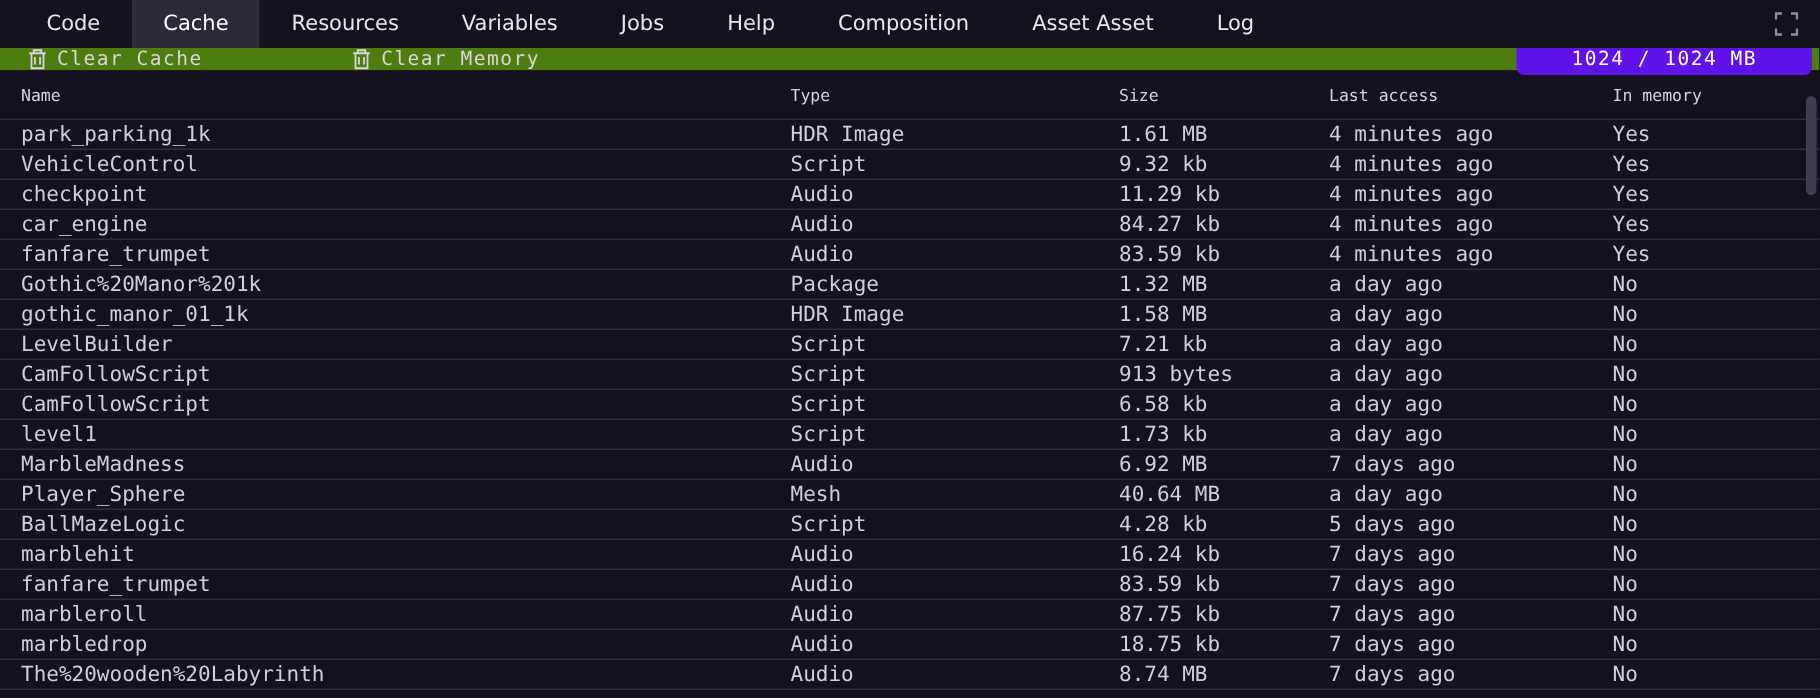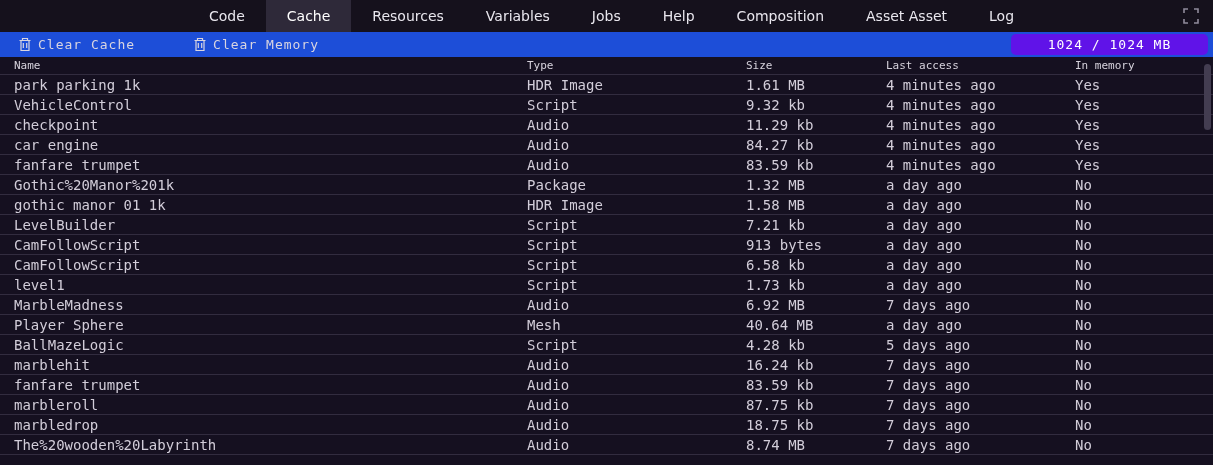--- a/index.html
+++ b/index.html
@@ -2,36 +2,36 @@
 <html><head>
 <meta charset="utf-8">
 <style>
   * { margin: 0; padding: 0; box-sizing: border-box; }
   html, body { width: 1213px; height: 465px; overflow: hidden; background: #151020; }
   body { font-family: "DejaVu Sans", sans-serif; position: relative; }
 
   
   .nav {
     height: 32px; background: #15111c; display: flex; align-items: stretch;
-    position: relative; padding-left: 10px; justify-content: center;
+    position: relative; padding-left: 10px;
   }
   .tab {
     display: flex; align-items: center; padding: 0 21px;
     color: #e9e7ee; font-size: 14px; cursor: pointer; white-space: nowrap;
   }
   .tab.active { background: #2e2939; color: #ffffff; }
   .fullscreen-btn {
     position: absolute; right: 14px; top: 8px; width: 16px; height: 16px; cursor: pointer;
   }
   .fullscreen-btn svg { display: block; }
 
   
   .toolbar {
-    height: 25px; background: #1d4ed8; display: flex; align-items: center;
-    font-family: "DejaVu Sans Mono", monospace; padding: 0 5px 0 18px;
+    height: 15px; background: #4d7c0f; display: flex; align-items: center;
+    font-family: "DejaVu Sans Mono", monospace; padding: 0 5px 0 18px; gap: 41px;
   }
   .tool-btn {
     display: flex; align-items: center; gap: 6px; color: #d9d5e0;
     font-size: 13px; letter-spacing: 1px; cursor: pointer; margin-right: 58px;
     white-space: nowrap;
   }
   .tool-btn svg { display: block; }
   .toolbar-spacer { flex: 1; }
   .mem-badge {
     background: #6013e8; color: #ffffff; font-size: 13px; font-weight: normal;
@@ -42,21 +42,21 @@
   
   .table { background: #151020; font-family: "DejaVu Sans Mono", monospace; }
   .thead, .trow {
     display: grid;
     grid-template-columns: 513px 219px 140px 189px auto;
     padding-left: 14px;
     border-bottom: 1px solid #322c3f;
     align-items: center;
     white-space: nowrap;
   }
-  .thead { height: 18px; color: #d6d2dc; font-size: 11px; background: #151020; }
+  .thead { height: 33px; color: #d6d2dc; font-size: 11px; background: #151020; }
   .trow  { height: 20px; color: #d2cdd9; font-size: 14px; }
   .cell  { overflow: hidden; text-overflow: ellipsis; }
 
   
   .vscroll-thumb {
     position: absolute; right: 2px; top: 64px; width: 7px; height: 66px;
     background: #433d51; border-radius: 4px;
   }
 </style>
 </head>

